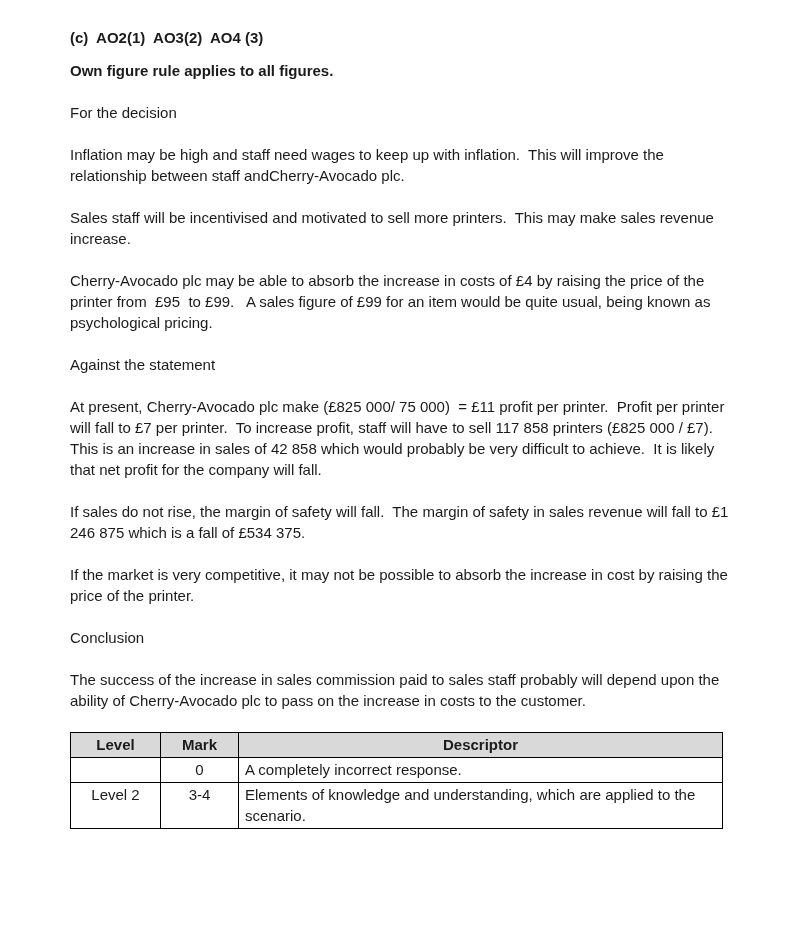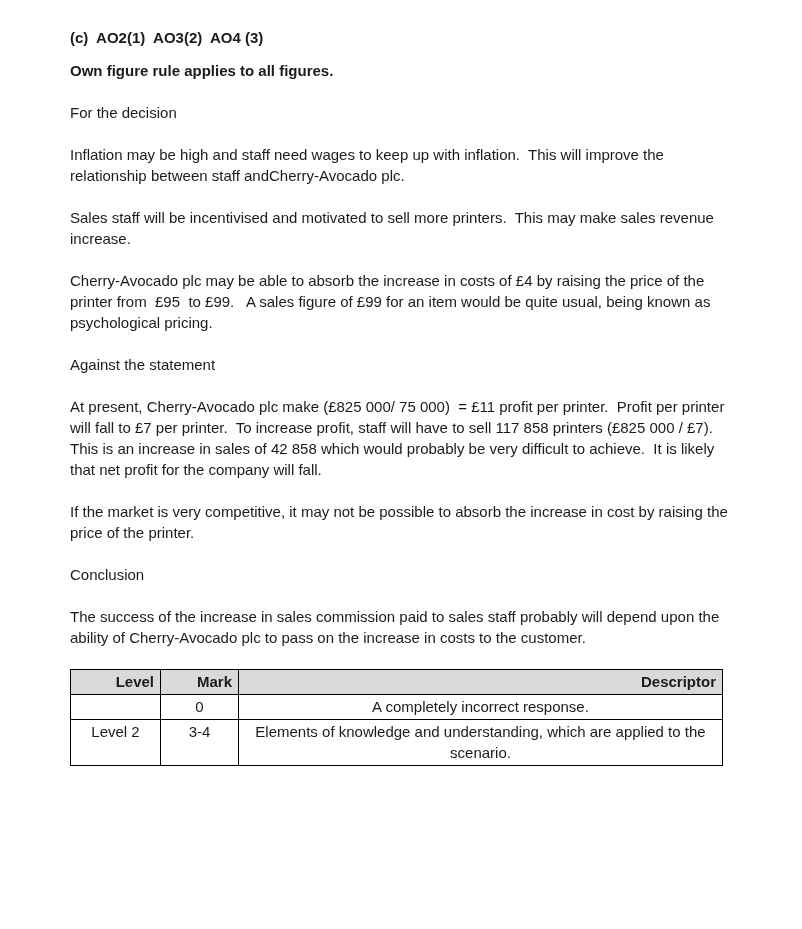--- a/index.html
+++ b/index.html
@@ -44,43 +44,44 @@
   table.mark-table td {
     border: 1px solid #000000;
     padding: 1px 6px 2px 6px;
     vertical-align: top;
     font-size: 15px;
     line-height: 21px;
   }
   table.mark-table th {
     background: #d9d9d9;
     font-weight: bold;
-    text-align: right;
+    text-align: center;
   }
   .col-level { width: 90px; }
   .col-mark  { width: 78px; }
   .col-desc  { width: 484px; }
   td.level-cell, td.mark-cell { text-align: center; }
-  td.desc-cell { text-align: center; margin-left: 32px; }
+  td.desc-cell { text-align: left; margin-left: 32px; }
 </style>
 </head>
 <body>
 
 <div class="page">
 
   <p class="bold-line">(c)  AO2(1)  AO3(2)  AO4 (3)</p>
   <p class="bold-line last">Own figure rule applies to all figures.</p>
 
   <p class="section-heading">For the decision</p>
   <p>Inflation may be high and staff need wages to keep up with inflation.  This will improve the relationship between staff andCherry-Avocado plc.</p>
   <p>Sales staff will be incentivised and motivated to sell more printers.  This may make sales revenue increase.</p>
   <p>Cherry-Avocado plc may be able to absorb the increase in costs of £4 by raising the price of the printer from  £95  to £99.   A sales figure of £99 for an item would be quite usual, being known as psychological pricing.</p>
 
   <p class="section-heading">Against the statement</p>
   <p>At present, Cherry-Avocado plc make (£825 000/ 75 000)  = £11 profit per printer.  Profit per printer will fall to £7 per printer.  To increase profit, staff will have to sell 117 858 printers (£825 000 / £7).  This is an increase in sales of 42 858 which would probably be very difficult to achieve.  It is likely that net profit for the company will fall.</p>
+  <p>If sales do not rise, the margin of safety will fall.  The margin of safety in sales revenue will fall to £1 246 875 which is a fall of £534 375.</p>
   <p>If the market is very competitive, it may not be possible to absorb the increase in cost by raising the price of the printer.</p>
 
   <p class="section-heading">Conclusion</p>
   <p>The success of the increase in sales commission paid to sales staff probably will depend upon the ability of Cherry-Avocado plc to pass on the increase in costs to the customer.</p>
 
   <table class="mark-table">
     <colgroup>
       <col class="col-level">
       <col class="col-mark">
       <col class="col-desc">

